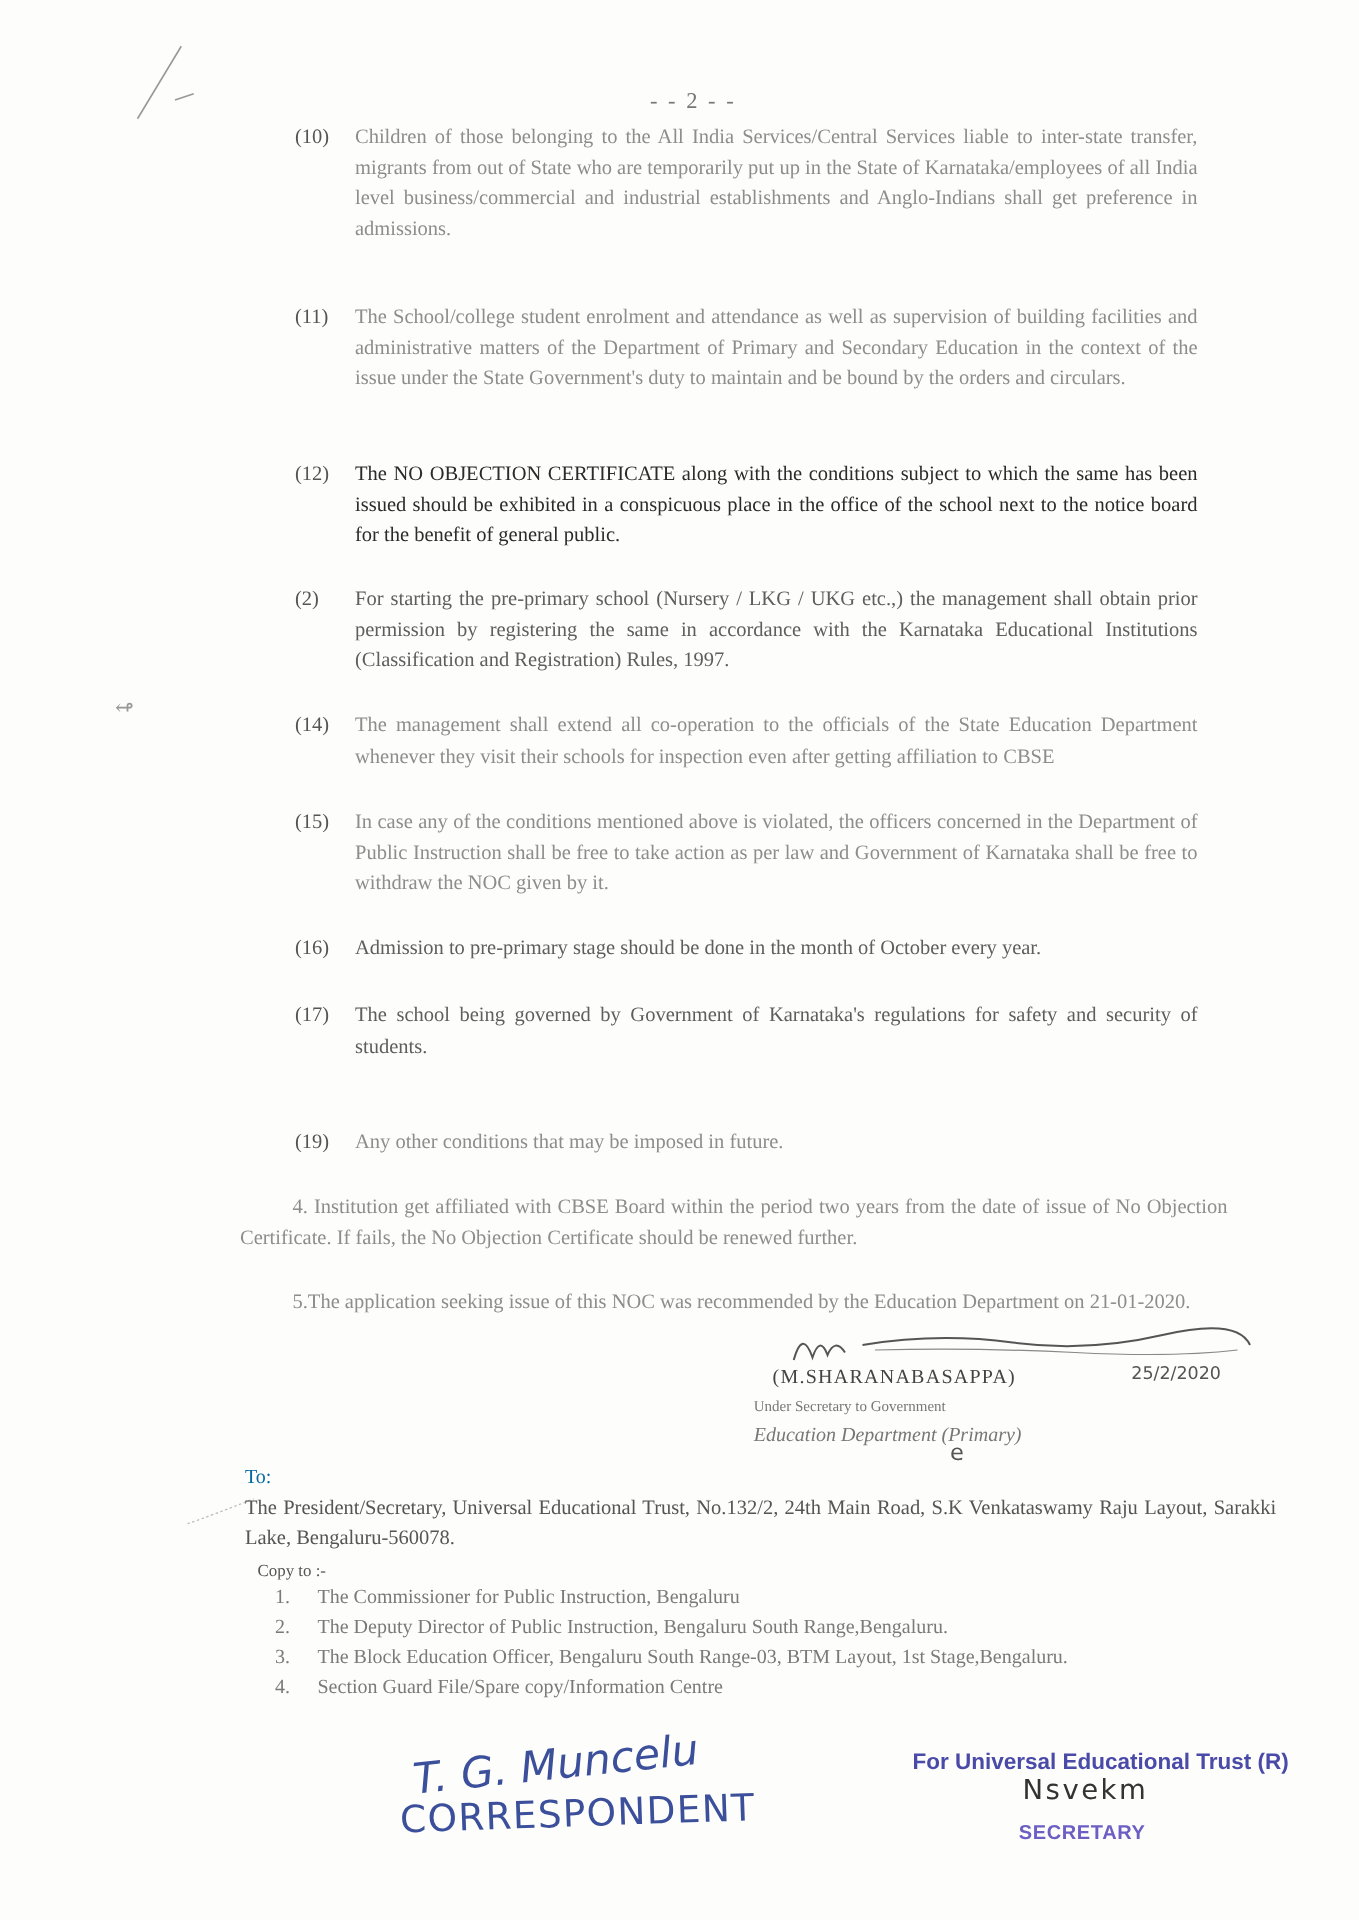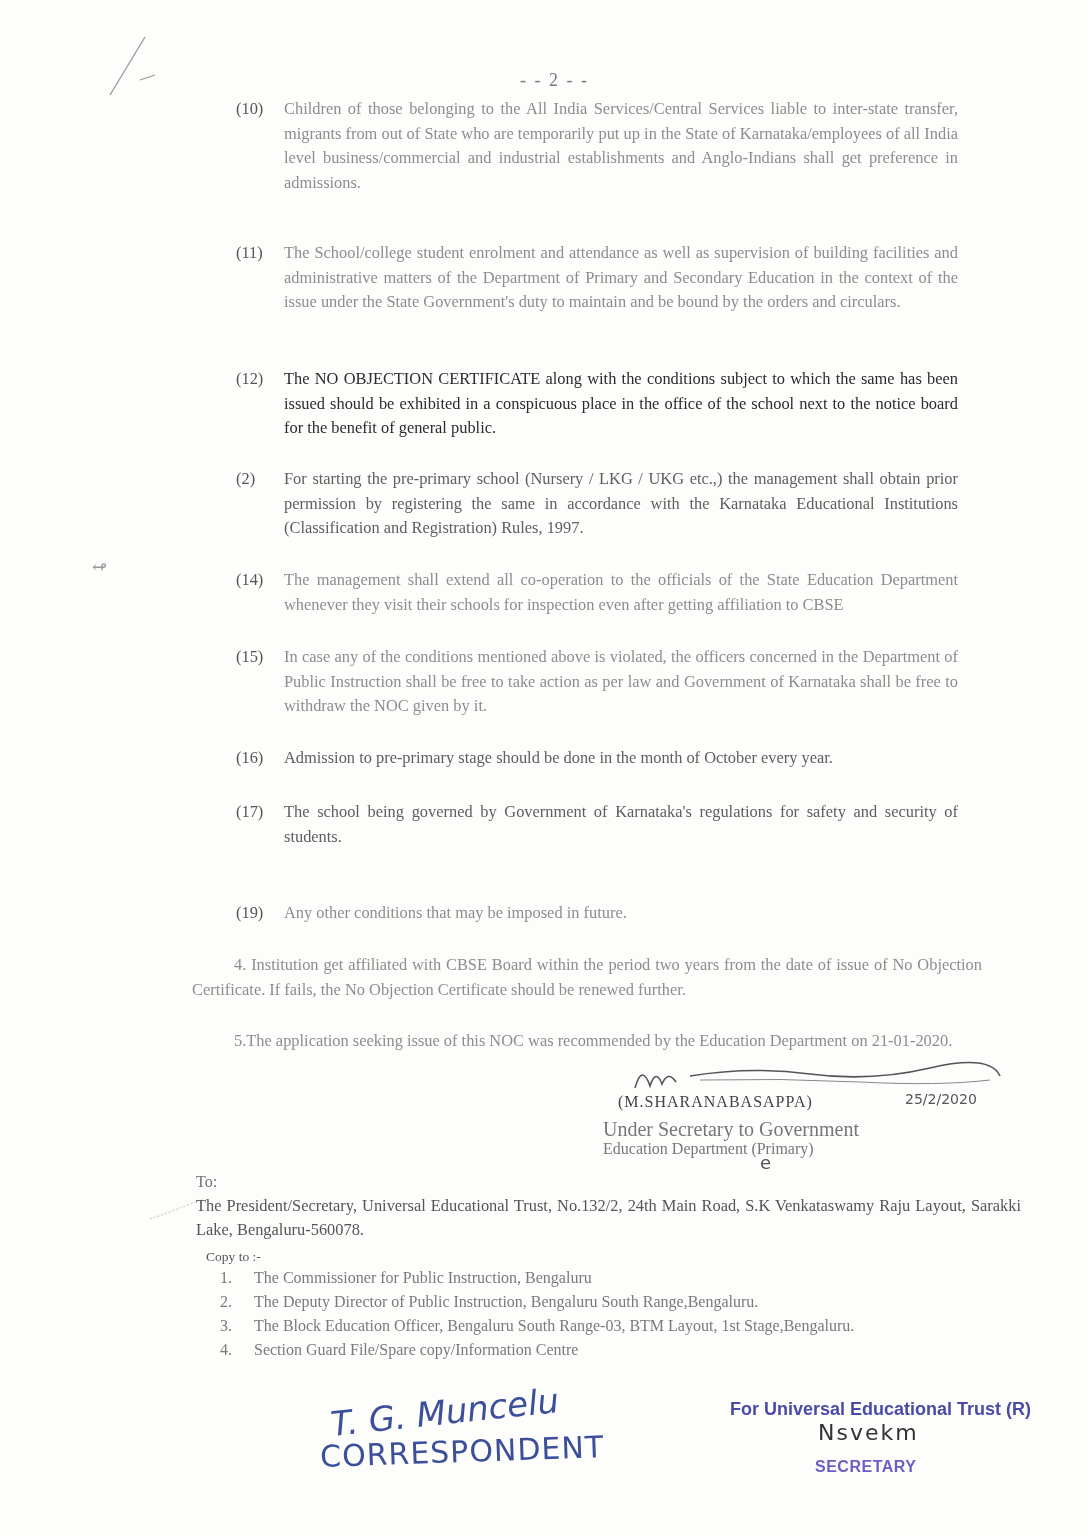--- a/index.html
+++ b/index.html
@@ -12,23 +12,23 @@
   .cond { position: absolute; left: 236px; width: 722px; font-size: 16.4px; line-height: 24.6px; }
   .cond .num { position: absolute; left: 0; top: 0; color: #555; }
   .cond .txt { display: block; margin-left: 48px; text-align: justify; }
   .faint { color: #8d8d8d; }
   .mid { color: #5e5e5e; }
   .dark { color: #2b2b2b; }
   .para { position: absolute; left: 192px; width: 790px; font-size: 16.4px; line-height: 24.6px; text-align: justify; }
   .sig-scrawl { position: absolute; left: 630px; top: 1058px; }
   .sig-name { position: absolute; left: 618px; top: 1093px; font-size: 16px; color: #444; letter-spacing: 1px; }
   .sig-date { position: absolute; left: 905px; top: 1091px; font-size: 14px; color: #444; }
-  .sig-title1 { position: absolute; left: 603px; top: 1118px; font-size: 20px; color: #777; }
-  .sig-title2 { position: absolute; left: 603px; top: 1140px; font-size: 16px; color: #777; }
-  .to-label { position: absolute; left: 196px; top: 1173px; font-size: 16px; color: #737373; }
+  .sig-title1 { position: absolute; left: 603px; top: 1118px; font-size: 12px; color: #777; }
+  .sig-title2 { position: absolute; left: 603px; top: 1140px; font-size: 16px; color: #777; font-style: italic; }
+  .to-label { position: absolute; left: 196px; top: 1173px; font-size: 16px; color: #0369a1; }
   .to-addr { position: absolute; left: 196px; top: 1194px; width: 825px; font-size: 16.4px; line-height: 24px; color: #555; text-align: justify; }
   .copy-label { position: absolute; left: 206px; top: 1249px; font-size: 13.5px; color: #555; }
   .copy-list { position: absolute; left: 220px; top: 1266px; width: 800px; font-size: 16px; line-height: 24px; color: #7a7a7a; }
   .copy-item { position: relative; padding-left: 34px; }
   .copy-item .n { position: absolute; left: 0; top: 0; }
   .trust-stamp { position: absolute; left: 730px; top: 1399px; font-size: 18px; font-weight: bold; color: #4a4aa8; font-family: "Liberation Sans", sans-serif; white-space: nowrap; }
   .sec-stamp { position: absolute; left: 815px; top: 1458px; font-size: 16px; font-weight: bold; color: #6b5fc4; font-family: "Liberation Sans", sans-serif; letter-spacing: 0.5px; }
   .handwrite { position: absolute; font-family: "DejaVu Sans", sans-serif; color: #3b4f9a; }
   svg { position: absolute; overflow: visible; }
 </style>

